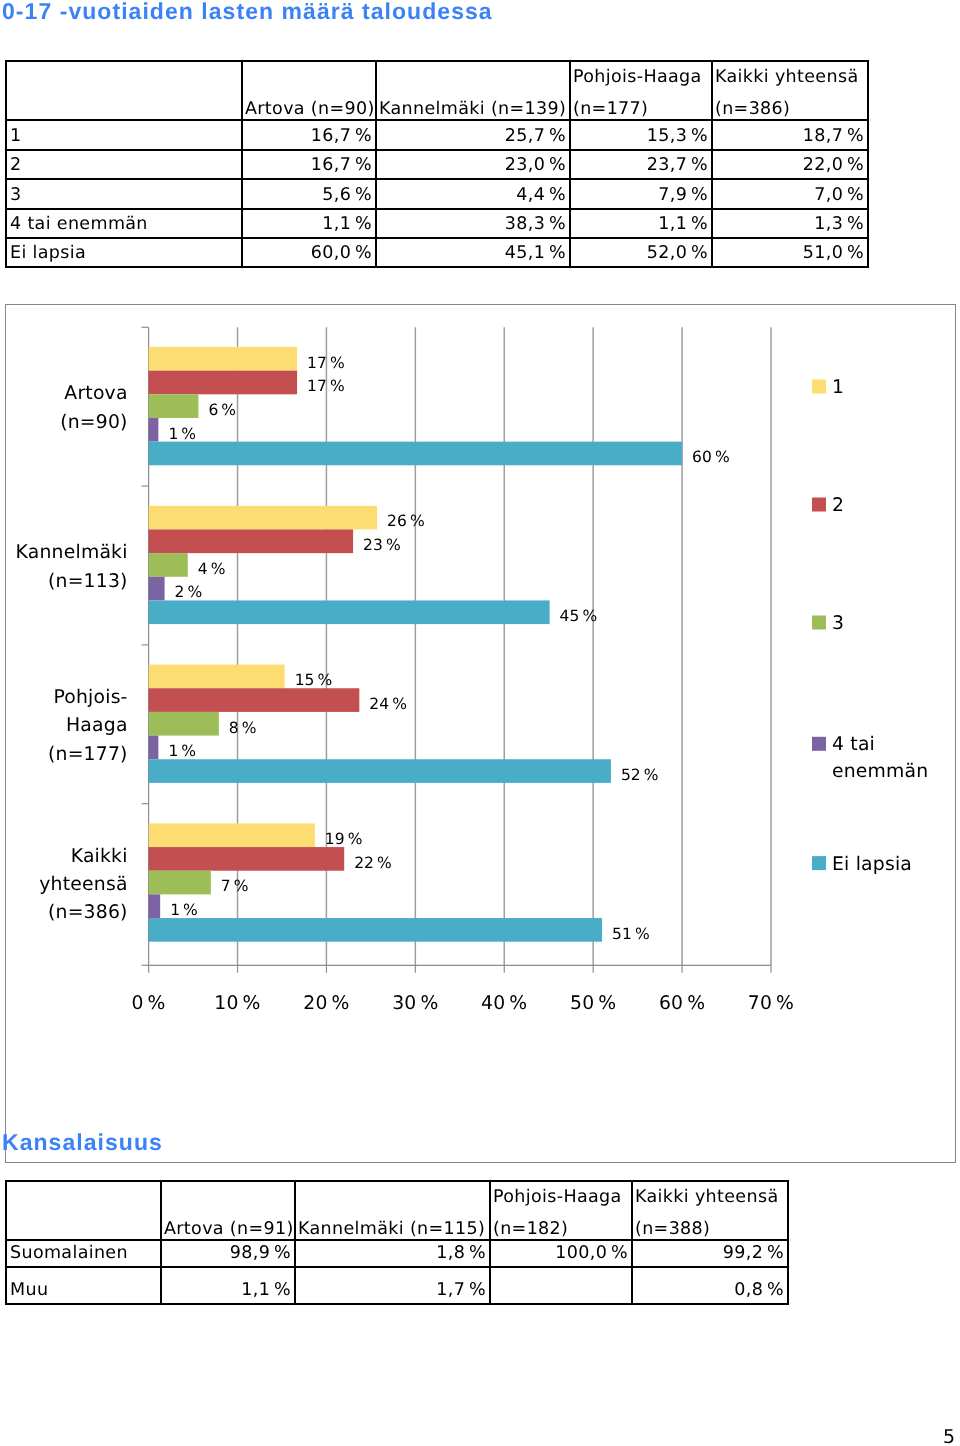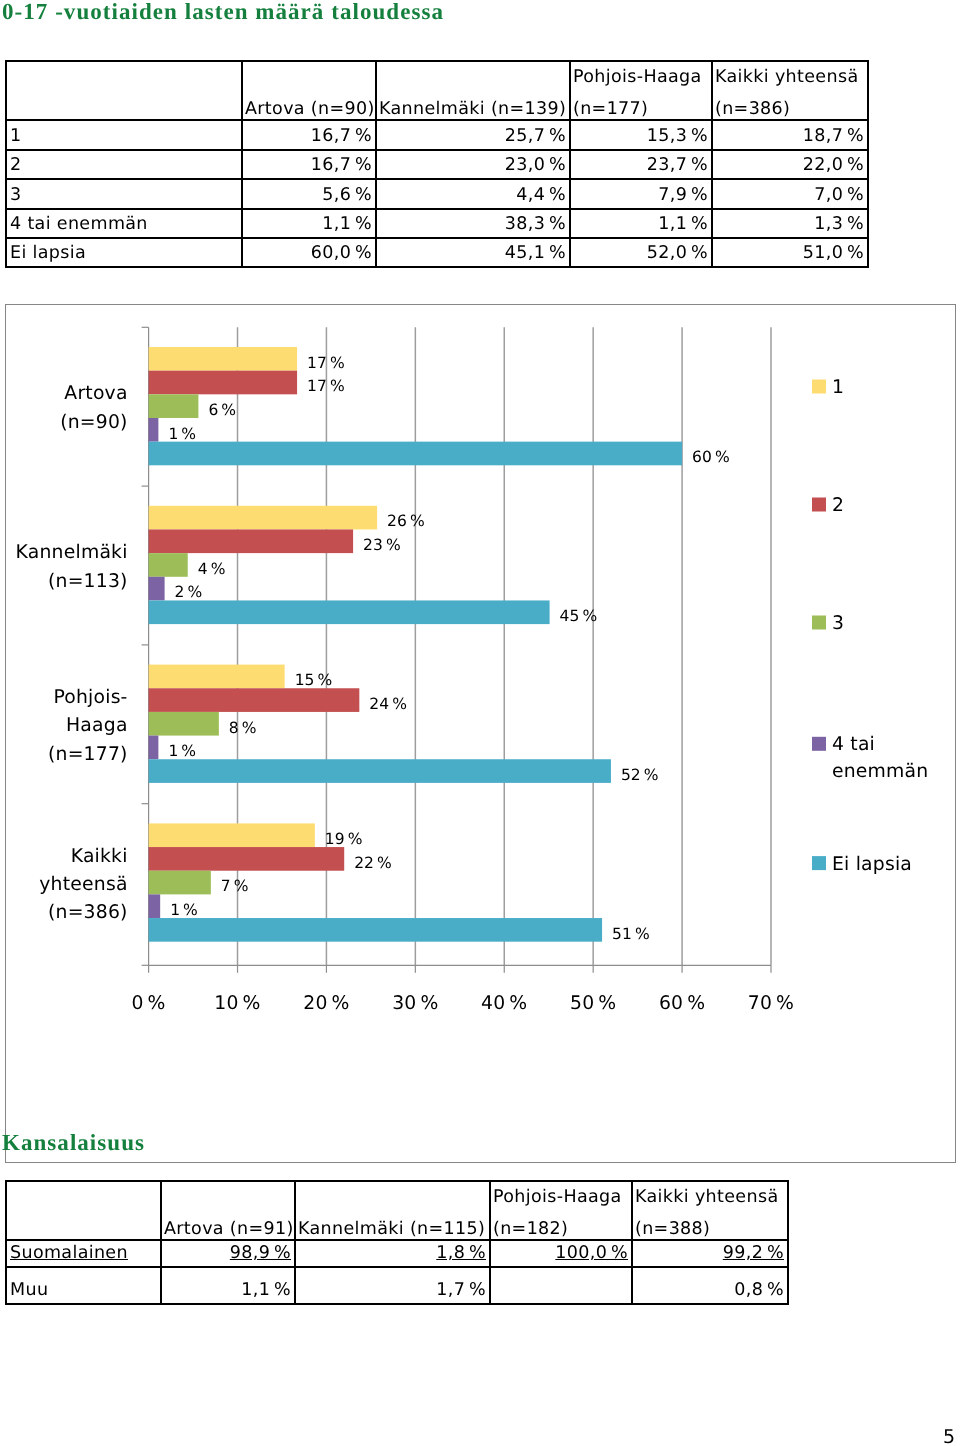--- a/index.html
+++ b/index.html
@@ -7,21 +7,21 @@
        font-family:"DejaVu Sans","Liberation Sans",sans-serif;color:#000;
        position:relative;overflow:hidden;
        -webkit-font-smoothing:antialiased;
        -moz-osx-font-smoothing:grayscale;
        text-rendering:geometricPrecision;}
   *{-webkit-font-smoothing:antialiased;}
   .page{position:absolute;left:0;top:0;width:960px;height:1446px;}
 
   
   .h1{position:absolute;font-weight:bold;font-size:23px;letter-spacing:1.05px;
-      white-space:nowrap;color:#15803d;font-family:Liberation Serif, serif;
+      white-space:nowrap;color:#3b82f6;font-family:Liberation Sans, sans-serif;
       line-height:1;}
 
   
   .dtable{position:absolute;border-collapse:collapse;table-layout:fixed;
           font-size:17.5px;letter-spacing:0.35px;
           font-family:"DejaVu Sans","Liberation Sans",sans-serif;}
   .dtable td{border:2px solid #000;padding:0 3px 1px 3px;vertical-align:bottom;
              line-height:24px;overflow:hidden;white-space:nowrap;
              box-sizing:border-box;}
   .dtable tr.hdrrow td{line-height:1;padding:16px;position:relative;}
@@ -245,21 +245,21 @@
           </td>
           <td class="hdr">
             <div class="hl hl1">Pohjois-Haaga</div>
             <div class="hl hl2">(n=182)</div>
           </td>
           <td class="hdr">
             <div class="hl hl1">Kaikki yhteensä</div>
             <div class="hl hl2">(n=388)</div>
           </td>
         </tr>
-        <tr style="height: 19px; text-decoration: underline;">
+        <tr style="height: 19px;">
           <td class="lbl">Suomalainen</td>
           <td class="num">98,9 %</td>
           <td class="num">1,8 %</td>
           <td class="num">100,0 %</td>
           <td class="num">99,2 %</td>
         </tr>
         <tr style="height: 37px;">
           <td class="lbl">Muu</td>
           <td class="num">1,1 %</td>
           <td class="num">1,7 %</td>

